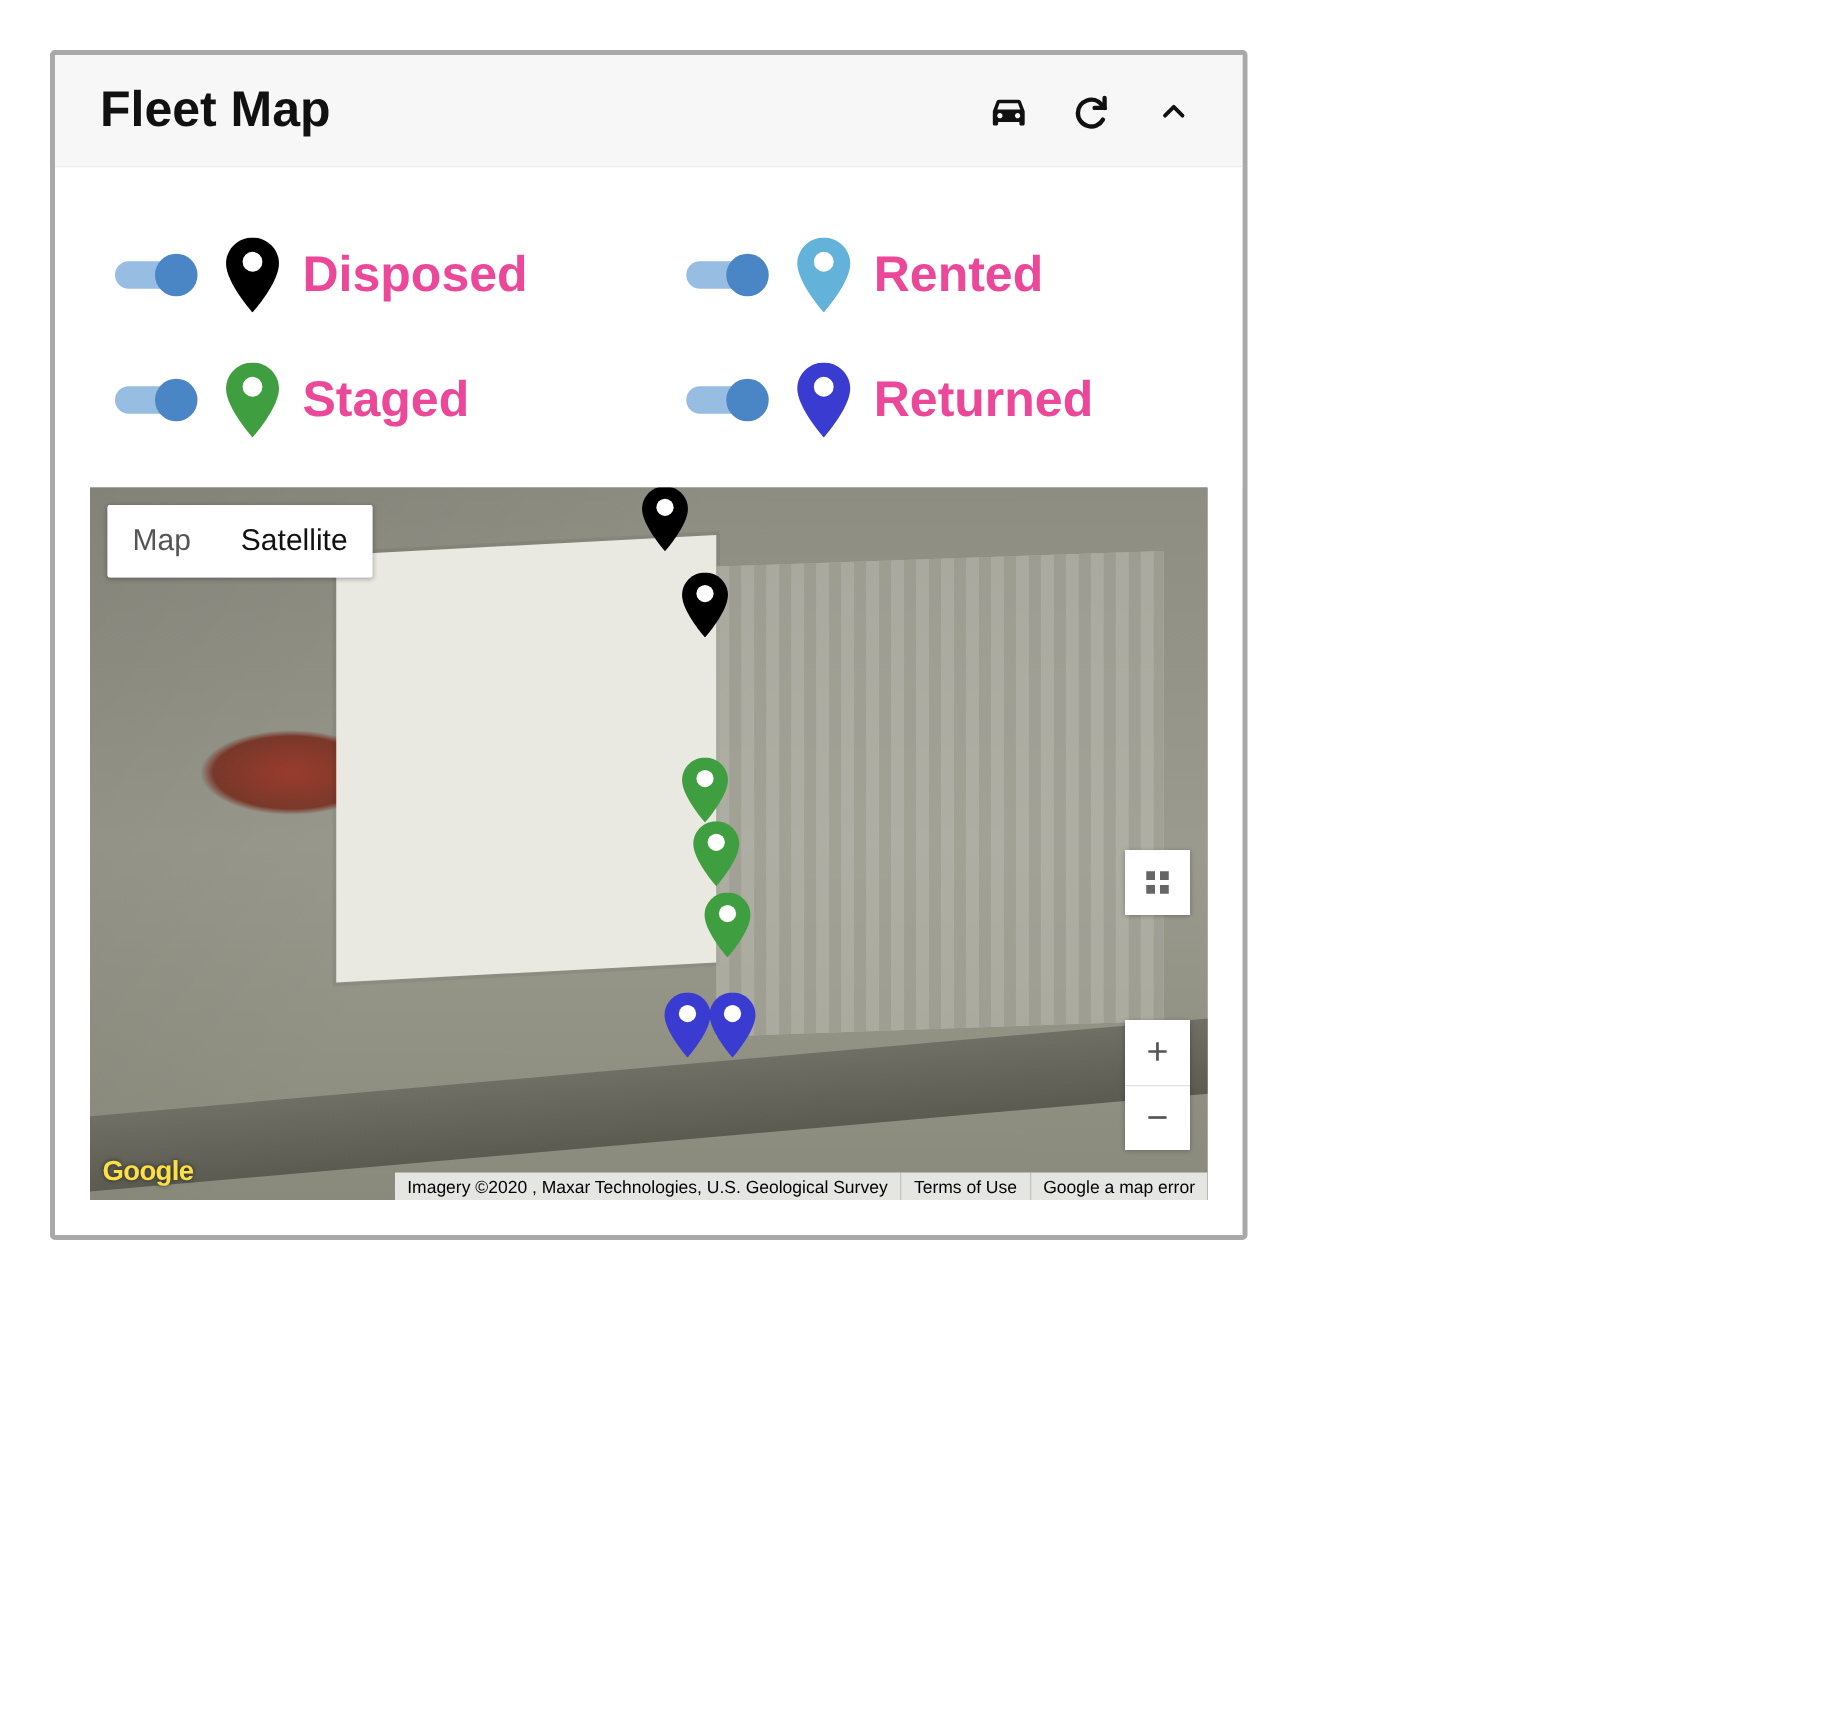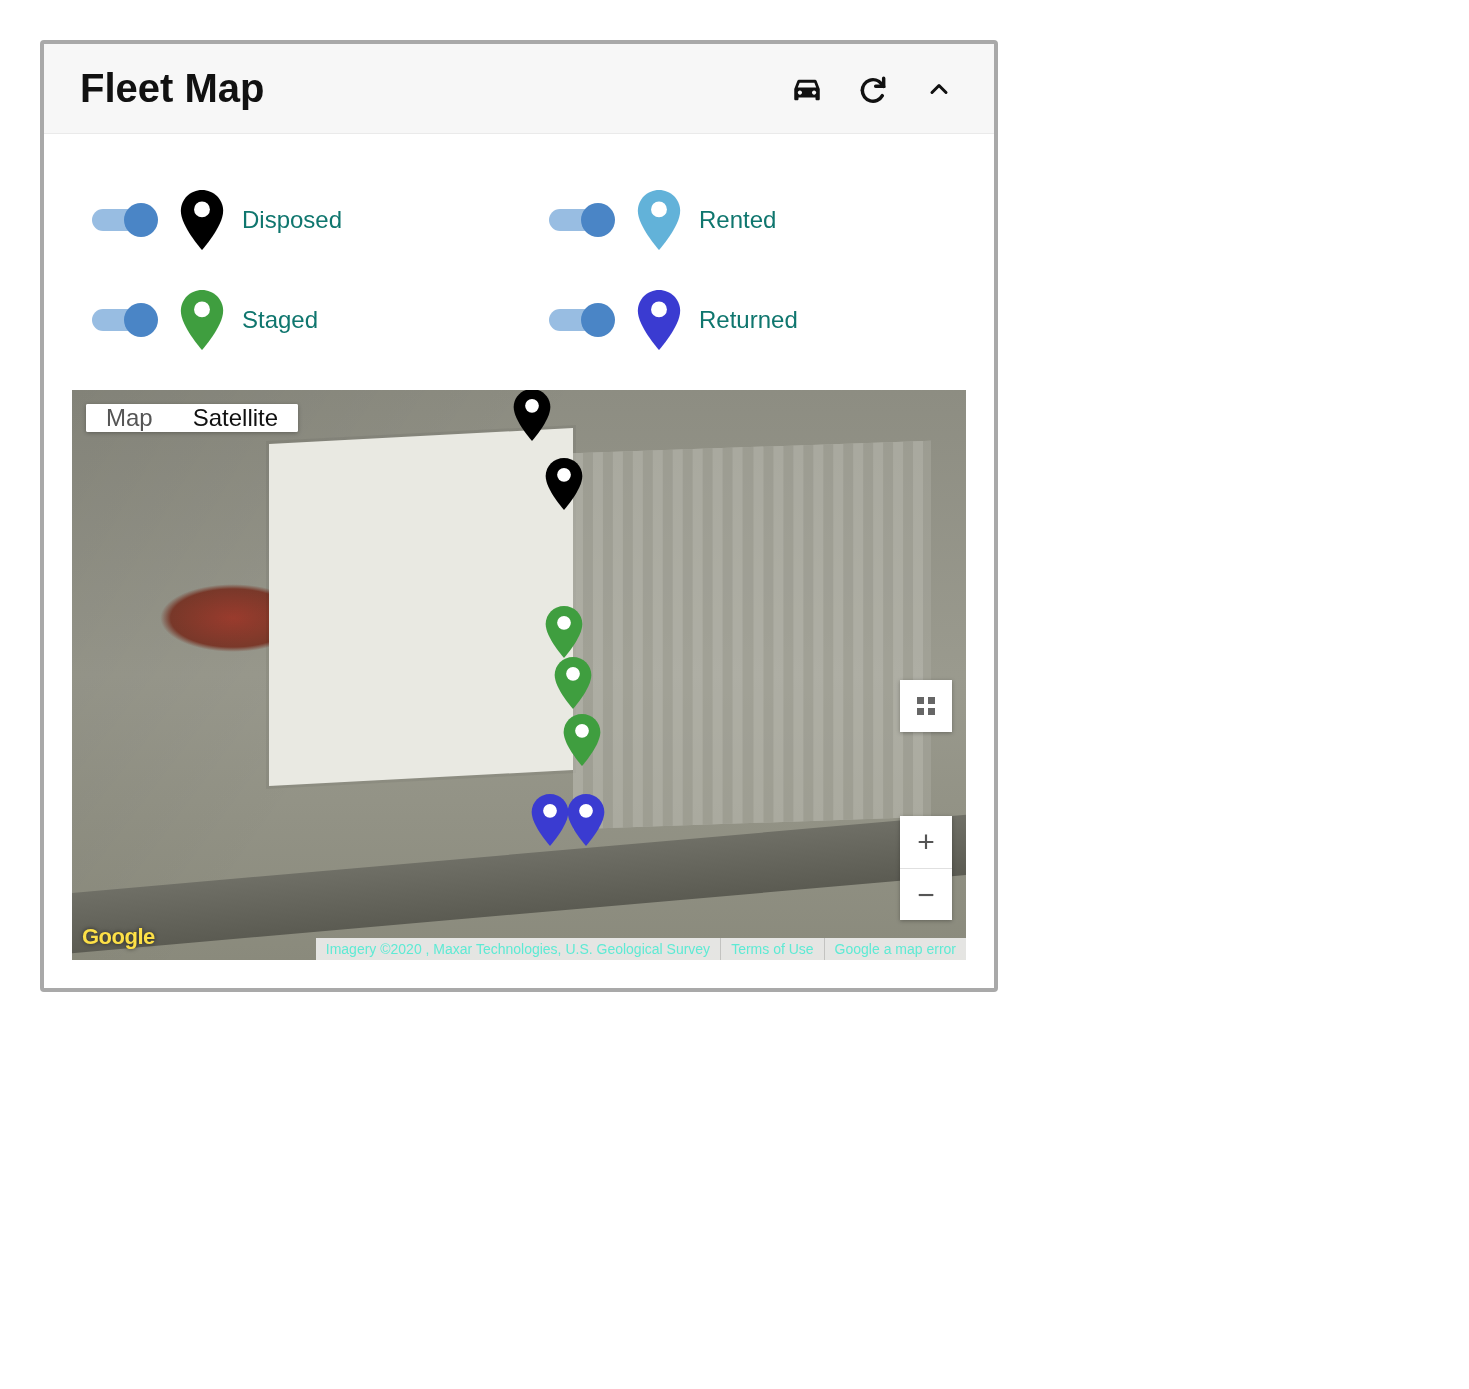--- a/index.html
+++ b/index.html
@@ -73,23 +73,23 @@
     position: absolute;
     top: 0;
     left: 32px;
     width: 34px;
     height: 34px;
     border-radius: 50%;
     background: #4a85c6;
   }
   .pin-icon { width: 44px; height: 60px; }
   .legend-label {
-    font-size: 24px;
-    color: #0f766e;
-    font-weight: 400;
+    font-size: 40px;
+    color: #ec4899;
+    font-weight: 700;
   }
   .map-wrap {
     position: relative;
     margin: 0 28px 28px 28px;
     height: 570px;
     background: #6b6b60;
     overflow: hidden;
   }
   
   .map-bg {
@@ -132,21 +132,21 @@
     display: flex;
     background: #fff;
     box-shadow: 0 1px 4px rgba(0,0,0,0.3);
     border-radius: 2px;
     overflow: hidden;
     z-index: 20;
   }
   .maptype button {
     border: none;
     background: #fff;
-    padding: 0 20px;
+    padding: 15px 20px;
     font-size: 24px;
     color: #555;
     cursor: pointer;
   }
   .maptype button.active {
     font-weight: 400;
     color: #111;
   }
   .map-pin {
     position: absolute;
@@ -189,21 +189,21 @@
     color: #fde047;
     text-shadow: 0 0 4px rgba(0,0,0,0.6);
     letter-spacing: -0.5px;
     z-index: 20;
   }
   .map-footer {
     position: absolute;
     right: 0; bottom: 0;
     display: flex;
     font-size: 14px;
-    color: #5eead4;
+    color: #000000;
     z-index: 20;
   }
   .map-footer span {
     background: rgba(245,245,245,0.85);
     padding: 3px 10px;
     border-left: 1px solid rgba(0,0,0,0.15);
   }
   .map-footer span:first-child { border-left: none; }
 </style>
 </head>

